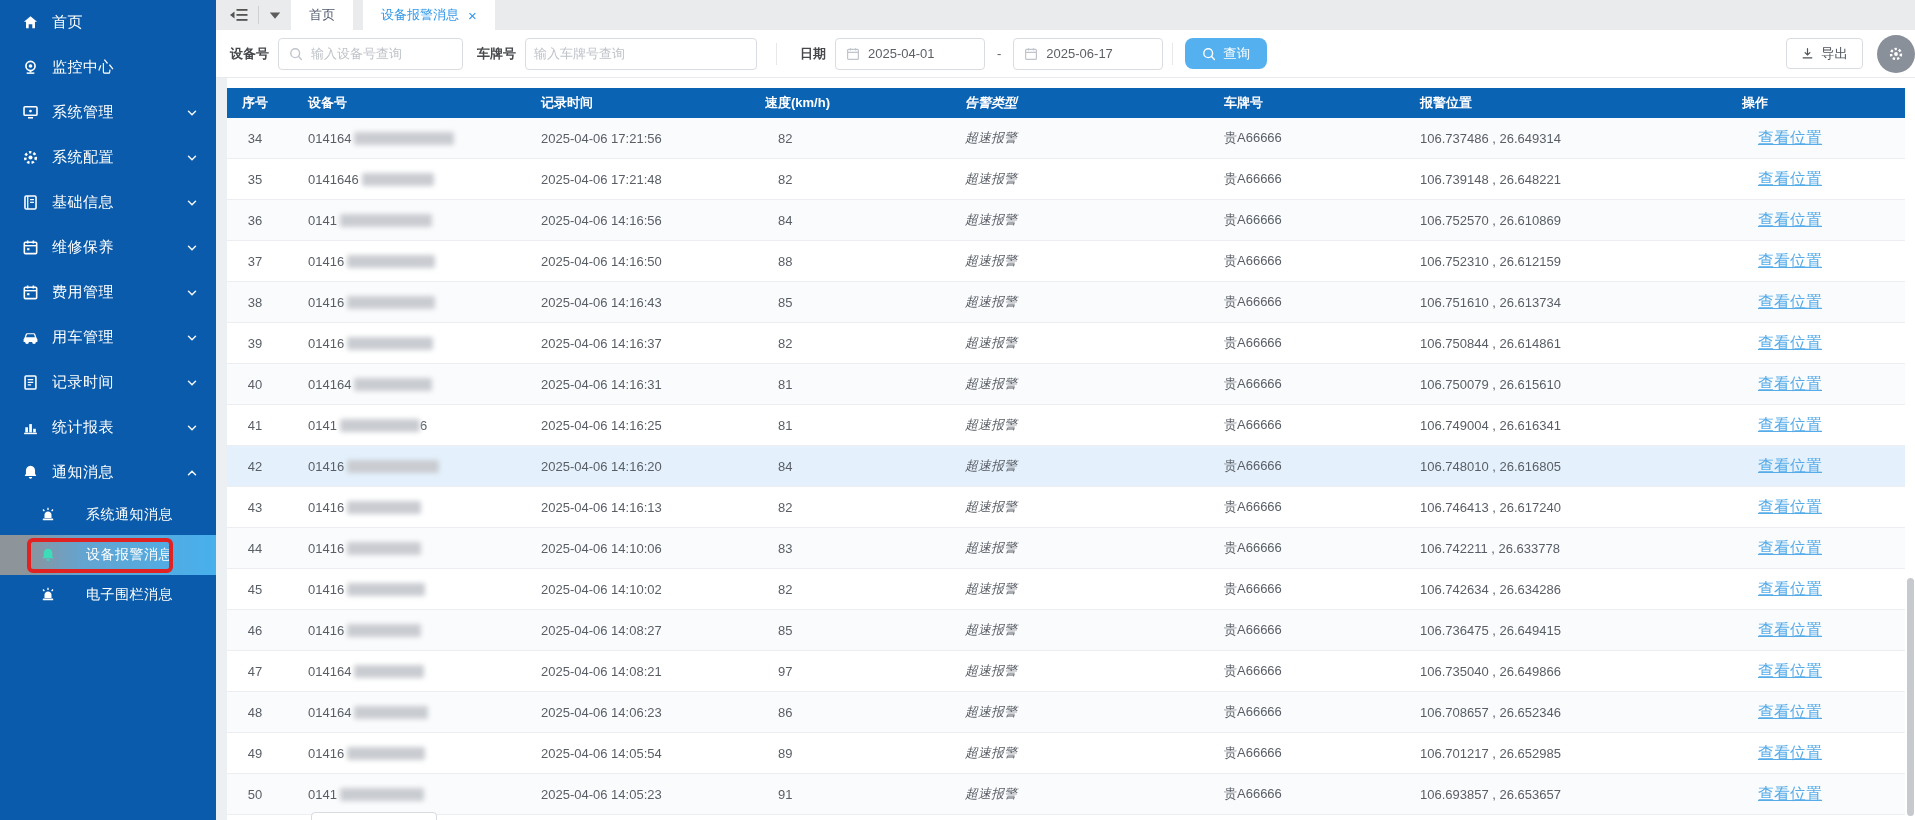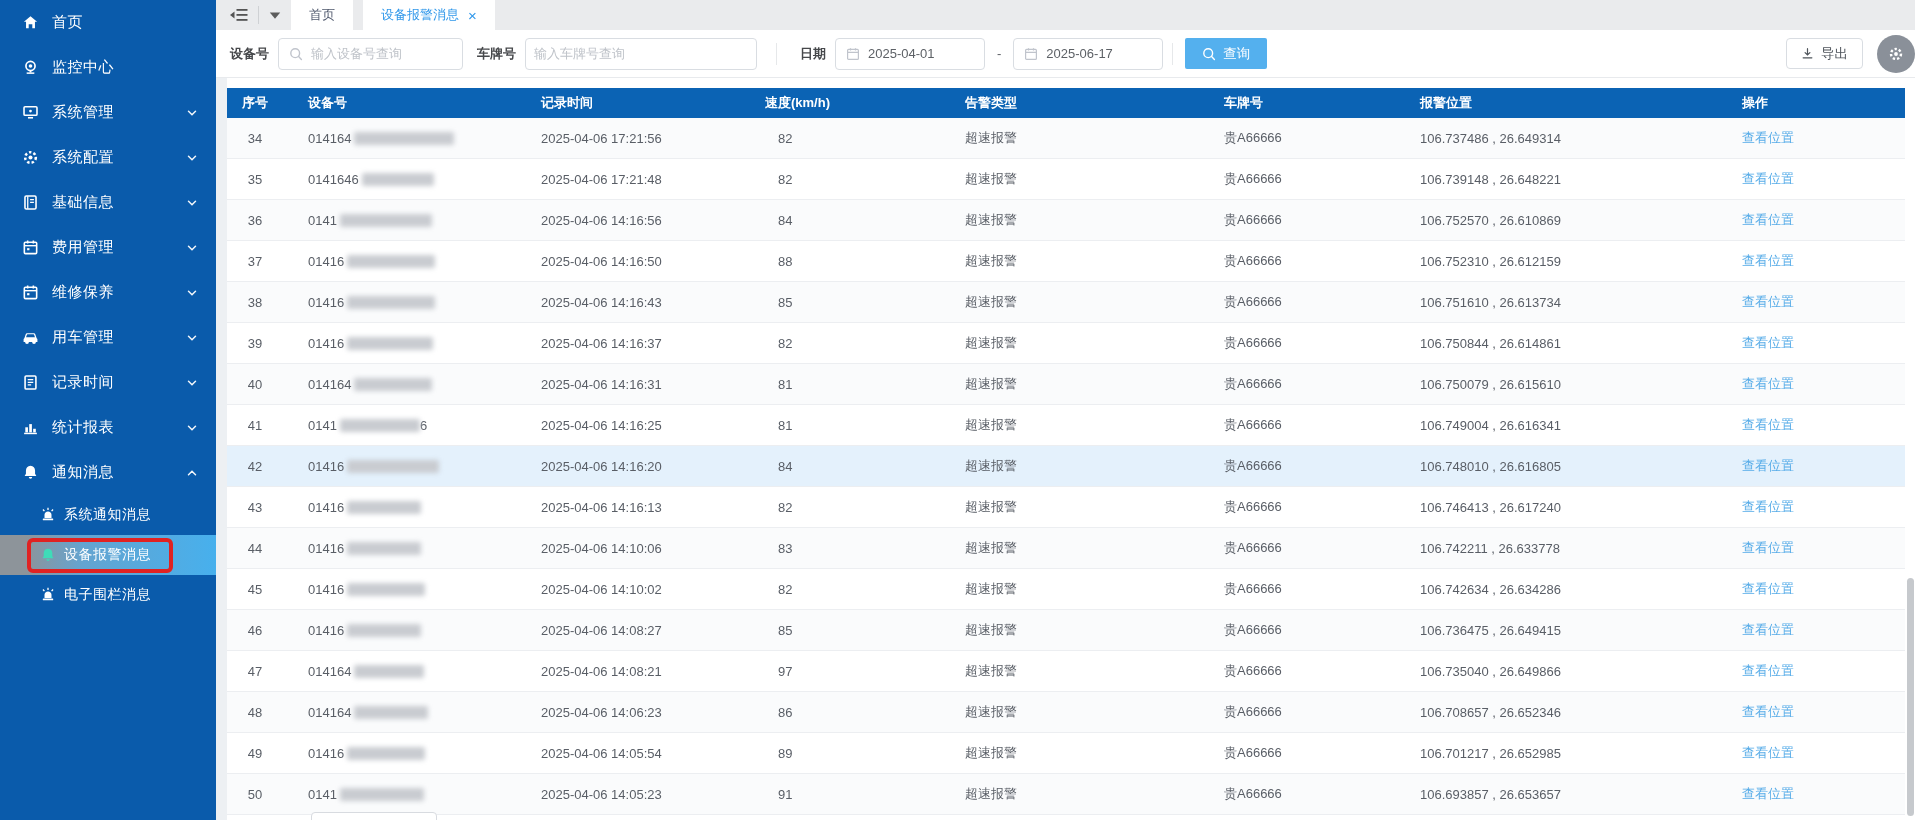--- a/index.html
+++ b/index.html
@@ -9,21 +9,21 @@
   
   .sidebar{flex:0 0 216px;width:216px;background:var(--sidebar_bg,#0a5bab);color:#fff;position:relative;z-index:2;}
   .side-item{height:45px;display:flex;align-items:center;cursor:pointer;position:relative;font-size:15px;white-space:nowrap;}
   .s-ic{width:17px;height:17px;margin-left:22px;display:inline-flex;flex:0 0 17px;color:#fff;}
   .s-ic svg{width:100%;height:100%;}
   .s-lb{margin-left:13px;letter-spacing:.5px;}
   .s-cv{margin-left:auto;margin-right:18px;width:12px;height:12px;display:inline-flex;opacity:.95;}
   .s-cv svg{width:100%;height:100%;}
   .side-item.sub{height:40px;font-size:14px;}
   .side-item.sub .s-ic{margin-left:40px;width:16px;height:16px;flex:0 0 16px;}
-  .side-item.sub .s-lb{margin-left:8px;font-family:Liberation Serif, serif;}
+  .side-item.sub .s-lb{margin-left:30px;font-family:Liberation Serif, serif;}
   .side-item.selected{background:linear-gradient(90deg,#8d949a 0%,#8d949a 12%,#64a4d0 38%,#47b0ed 100%);}
   .red-box{position:absolute;left:27px;top:3px;width:146px;height:35px;border:4px solid var(--annotation_red,#e02222);
     border-radius:6px;box-sizing:border-box;pointer-events:none;}
 
   
   .main{flex:1;min-width:0;display:flex;flex-direction:column;background:#edf0f3;}
 
   
   .tabbar{flex:0 0 30px;height:30px;background:#eaebed;display:flex;align-items:center;}
   .fold{margin-left:13px;width:19px;height:14px;color:#545454;display:inline-flex;cursor:pointer;}
@@ -47,21 +47,21 @@
   .field.plate{width:232px;margin-right:10px;}
   .field.date{width:150px;}
   .field input{border:none;outline:none;font-size:13px;color:#5d6166;width:100%;background:transparent;
     padding:0 8px;font-family:inherit;}
   .field input::placeholder{color:#bfc3c9;}
   .f-ic{width:14px;height:14px;color:#c0c4cc;margin-left:10px;flex:0 0 14px;display:inline-flex;}
   .f-ic svg{width:100%;height:100%;}
   .dash{color:#5d6166;margin:0 12px;font-size:13px;}
   .vdiv{width:1px;height:22px;background:#e6e8ea;margin:0 9px;}
   .btn-search{display:flex;align-items:center;justify-content:center;gap:7px;width:82px;height:31px;
-    background:var(--search_btn,#54b0ee);color:#fff;border:none;border-radius:2px;font-size:13.5px;
+    background:var(--search_btn,#54b0ee);color:#fff;border:none;border-radius:8px;font-size:13.5px;
     margin-left:3px;cursor:pointer;font-family:inherit;}
   .btn-search .f-ic{color:#fff;margin:0;}
   .btn-export{display:flex;align-items:center;justify-content:center;gap:7px;width:77px;height:31px;background:#fff;
     border:1px solid #d9dde2;border-radius:4px;color:#4e545b;font-size:13.5px;margin-left:auto;cursor:pointer;font-family:inherit;}
   .btn-export .f-ic{color:#4e545b;margin:0;width:13px;height:13px;flex:0 0 13px;}
   .btn-gear{flex:0 0 38px;width:38px;height:38px;border-radius:50%;background:#8a9099;border:none;margin-left:14px;
     display:flex;align-items:center;justify-content:center;color:#fff;cursor:pointer;}
   .btn-gear .f-ic{color:#fff;margin:0;width:16px;height:16px;flex:0 0 16px;}
 
   
@@ -70,27 +70,27 @@
   thead th{background:var(--header_bg,#0b63b4);color:#fff;font-size:13px;font-weight:bold;height:30px;
     text-align:left;padding:0;white-space:nowrap;}
   tbody td{height:40px;font-size:13px;color:#595e66;border-bottom:1px solid #eceef1;padding:0;
     text-align:left;white-space:nowrap;overflow:hidden;}
   tr.stripe td{background:#fafbfc;}
   tr.highlight td{background:var(--row_highlight,#e4f1fc);}
   th.c0,td.c0{text-align:center;}
   th.c1,td.c1{padding-left:25px;}
   th.c2,td.c2{padding-left:31px;}
   th.c3{padding-left:25px;} td.c3{padding-left:38px;}
-  th.c4,td.c4{padding-left:25px;}
+  th.c4,td.c4{padding-left:25px;font-style:italic;}
   th.c5,td.c5{padding-left:34px;}
   th.c6,td.c6{}
   th.c7,td.c7{padding-left:62px;}
   .redact{display:inline-block;height:13px;background:#c9ccd1;border-radius:2px;filter:blur(2.5px);
     vertical-align:-2px;margin-left:3px;}
-  .loc-link{color:var(--link,#57ace8);cursor:pointer;font-size:13px;}
+  .loc-link{color:var(--link,#57ace8);text-decoration:underline;cursor:pointer;font-size:16px;margin-left:16px;}
   .pag-stub{position:absolute;left:84px;top:734px;width:126px;height:18px;background:#fff;
     border:1px solid #d8dbe0;border-radius:4px;box-sizing:border-box;}
   .vscroll{position:absolute;right:1px;top:500px;width:7px;height:238px;background:#c6c9cd;border-radius:4px;}
 </style>
 </head>
 <body>
 
 <div class="app">
 
   <aside class="sidebar">
@@ -160,37 +160,37 @@
         </div>
         <div class="side-item">
           <span class="s-ic">
             <svg viewBox="0 0 16 16">
               <rect x="2.2" y="3" width="11.6" height="10.8" rx="1" fill="none" stroke="currentColor" stroke-width="1.5"></rect>
               <path d="M2.4 6.3h11.2" stroke="currentColor" stroke-width="1.3" fill="none"></path>
               <path d="M5.3 1.5v2.8M10.7 1.5v2.8" stroke="currentColor" stroke-width="1.5" fill="none"></path>
               <path fill="currentColor" d="M4.8 8.6h2.2v2H4.8z"></path>
             </svg>
           </span>
-          <span class="s-lb">费用管理</span>
+          <span class="s-lb">维修保养</span>
           <span class="s-cv">
             <svg viewBox="0 0 12 12" fill="none" stroke="currentColor" stroke-width="1.5" stroke-linecap="round">
               <path d="M2.5 4.3 6 7.8l3.5-3.5"></path>
             </svg>
           </span>
         </div>
         <div class="side-item">
           <span class="s-ic">
             <svg viewBox="0 0 16 16">
               <rect x="2.2" y="3" width="11.6" height="10.8" rx="1" fill="none" stroke="currentColor" stroke-width="1.5"></rect>
               <path d="M2.4 6.3h11.2" stroke="currentColor" stroke-width="1.3" fill="none"></path>
               <path d="M5.3 1.5v2.8M10.7 1.5v2.8" stroke="currentColor" stroke-width="1.5" fill="none"></path>
               <path fill="currentColor" d="M4.8 8.6h2.2v2H4.8z"></path>
             </svg>
           </span>
-          <span class="s-lb">维修保养</span>
+          <span class="s-lb">费用管理</span>
           <span class="s-cv">
             <svg viewBox="0 0 12 12" fill="none" stroke="currentColor" stroke-width="1.5" stroke-linecap="round">
               <path d="M2.5 4.3 6 7.8l3.5-3.5"></path>
             </svg>
           </span>
         </div>
         <div class="side-item">
           <span class="s-ic">
             <svg viewBox="0 0 16 16">
               <path fill="currentColor" d="M2.2 8.6 3.5 5c.2-.6.8-1 1.4-1h6.2c.6 0 1.2.4 1.4 1l1.3 3.6c.4.2.7.6.7 1.1v2.6h-1.4a1.8 1.8 0 0 1-3.6 0H6.5a1.8 1.8 0 0 1-3.6 0H1.5V9.7c0-.5.3-.9.7-1.1zM4.6 5.4 3.8 7.8h8.4l-.8-2.4a.5.5 0 0 0-.5-.4H5.1a.5.5 0 0 0-.5.4z"></path>

